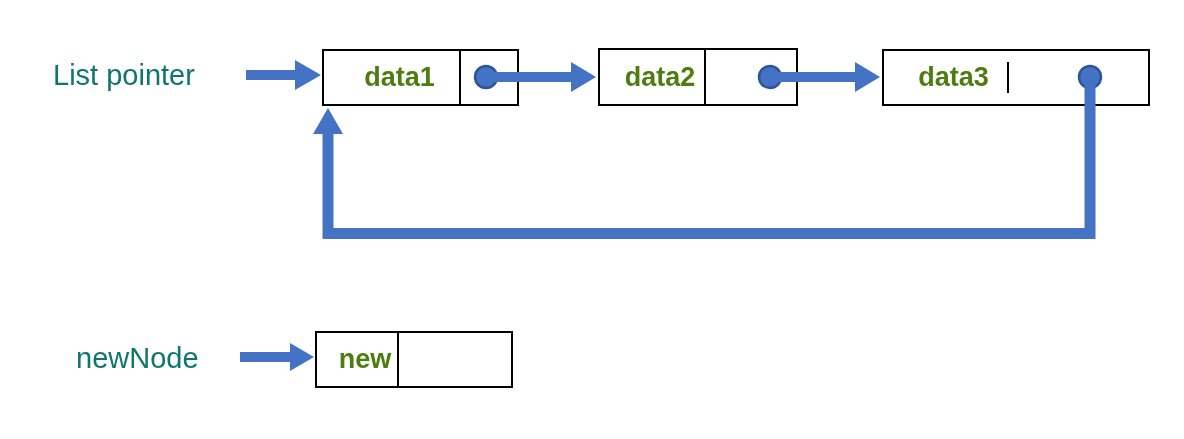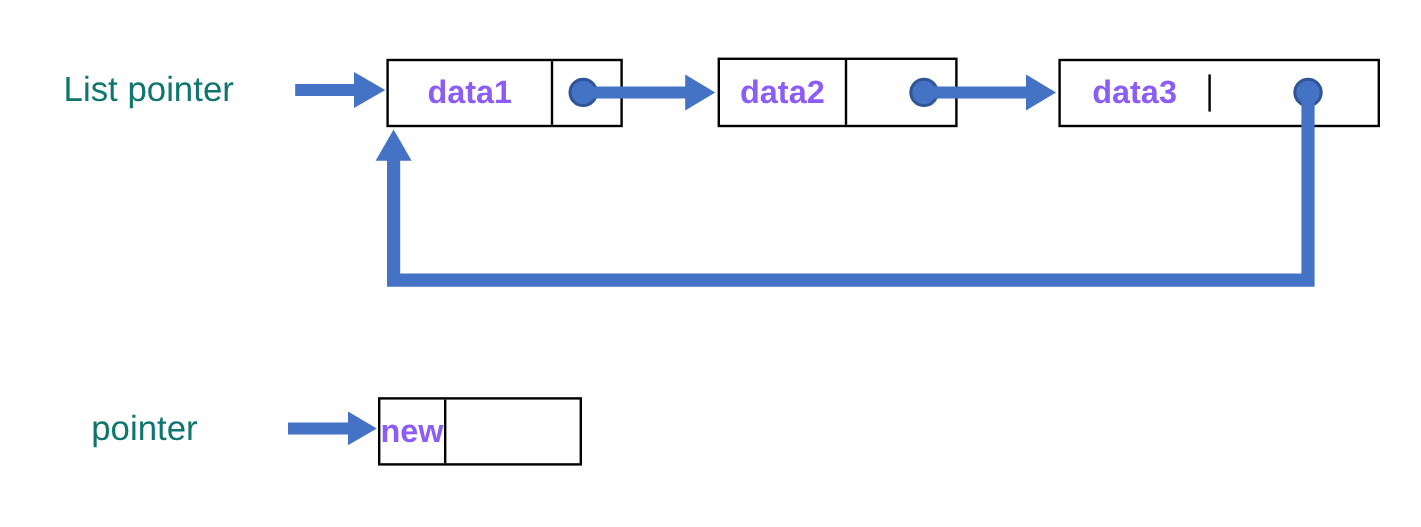--- a/index.html
+++ b/index.html
@@ -33,52 +33,53 @@
     box-sizing: border-box;
   }
   .cell-data {
     flex: 1;
     display: flex;
     align-items: center;
     justify-content: center;
     border-right: 2px solid #000000;
     font-weight: bold;
     font-size: 27px;
-    color: #8b5cf6;
+    color: #4d7c0f;
+    padding-left: 16px;
   }
   .cell-ptr { position: relative; }
 
   #node-data1 { left: 322px; top: 49px;  width: 197px; height: 57px; }
   #node-data1 .cell-ptr { width: 56px; }
   #node-data2 { left: 598px; top: 48px;  width: 200px; height: 58px; gap: 28px; }
   #node-data2 .cell-ptr { width: 62px; }
   #node-data3 { left: 882px; top: 49px;  width: 268px; height: 57px; align-items: center; }
   #node-data3 .cell-ptr { width: 139px; }
-  #node-new   { left: 315px; top: 331px; width: 170px; height: 57px; gap: 45px; }
+  #node-new   { left: 315px; top: 331px; width: 198px; height: 57px; gap: 45px; }
   #node-new   .cell-ptr { width: 67px; }
 
   svg.overlay {
     position: absolute;
     left: 0; top: 0;
     width: 1184px;
     height: 439px;
     pointer-events: none;
   }
   .shaft { stroke-width: 10; fill: none; }
   .loop-shaft { stroke-width: 11; fill: none; stroke-linejoin: miter; }
   .ptr-circle { stroke: #2F5597; stroke-width: 2.5; }
 </style>
 </head>
 <body>
 
 <div class="stage">
 
   <div id="list-pointer-label" class="pointer-label">List pointer</div>
 
-  <div id="newnode-label" class="pointer-label">pointer</div>
+  <div id="newnode-label" class="pointer-label">newNode</div>
 
   <div id="node-data1" class="node">
     <div class="cell-data">data1</div>
     <div class="cell-ptr"></div>
   </div>
 
   <div id="node-data2" class="node">
     <div class="cell-data">data2</div>
     <div class="cell-ptr"></div>
   </div>

